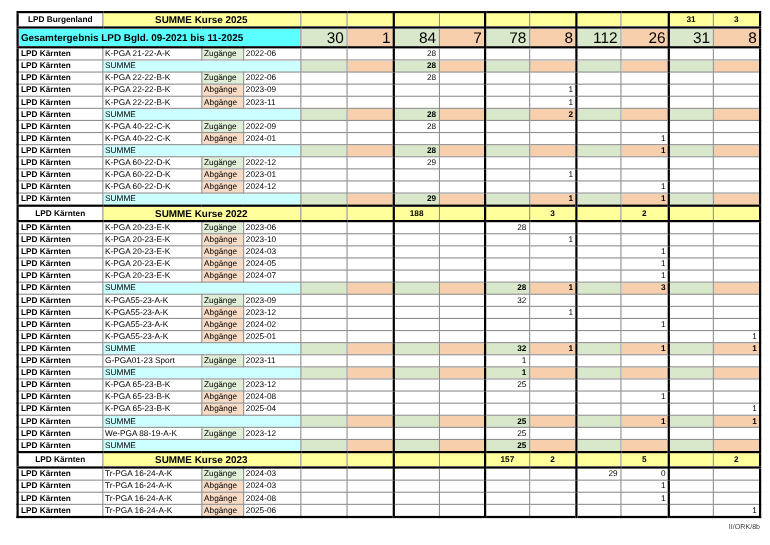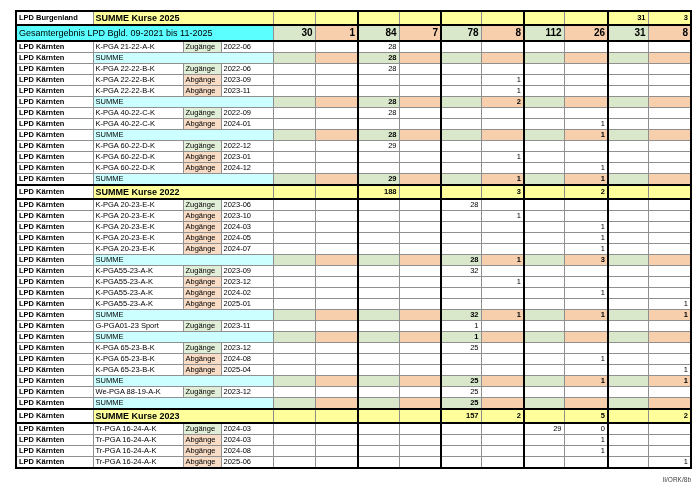--- a/index.html
+++ b/index.html
@@ -3,35 +3,35 @@
 <meta charset="utf-8">
 <style>
   html,body{margin:0;padding:0;background:#ffffff;width:700px;height:495px;
     font-family:"Liberation Sans",sans-serif;position:relative;overflow:hidden;}
   .page{position:absolute;inset:0;background:#fff;}
   table.sheet{position:absolute;left:15px;top:10px;width:675px;
     border-collapse:collapse;table-layout:fixed;border:2px solid #000;}
   td{border:1px solid #8f8f8f;padding:0 2px;font-size:7.5px;line-height:1.15;
     color:#000;overflow:hidden;white-space:nowrap;vertical-align:middle;}
   tr.r-course td,tr.r-summe td{height:10px;}
-  tr.r-year td{height:12px;border-top:2px solid #000;border-bottom:2px solid #000;}
+  tr.r-year td{height:12px;border-top:2px solid #000;border-bottom:2px solid #000;text-align:center;}
   tr.r-grand td{height:14px;border-top:2px solid #000;border-bottom:2px solid #000;}
   .region{font-weight:bold;}
   .num{text-align:right;}
   .pb{border-right:2px solid #000;}
   .mov.zug{background:var(--green_light);}
   .mov.abg{background:var(--peach_light);margin-top:16px;}
   tr.r-summe .merged{background:var(--cyan_light);}
   tr.r-summe .num{font-weight:bold;}
   .g{background:var(--green);}
   .p{background:var(--peach);}
   .y{background:var(--yellow);font-weight:bold;}
   tr.r-year .merged{background:var(--yellow);font-weight:bold;font-size:9px;}
-  .grand-lbl{background:var(--cyan);font-weight:normal;font-size:9px;}
-  tr.r-grand .num{font-weight:bold;font-size:10px;}
+  .grand-lbl{background:var(--cyan);font-weight:bold;font-size:9px;}
+  tr.r-grand .num{font-weight:normal;font-size:14px;}
   .footer{position:absolute;top:476px;right:9px;font-size:6.5px;color:#444;}
 </style>
 </head>
 <body>
 
 <div class="page">
   <table class="sheet">
     <colgroup>
       <col style="width:77px">
         <col style="width:90px">

